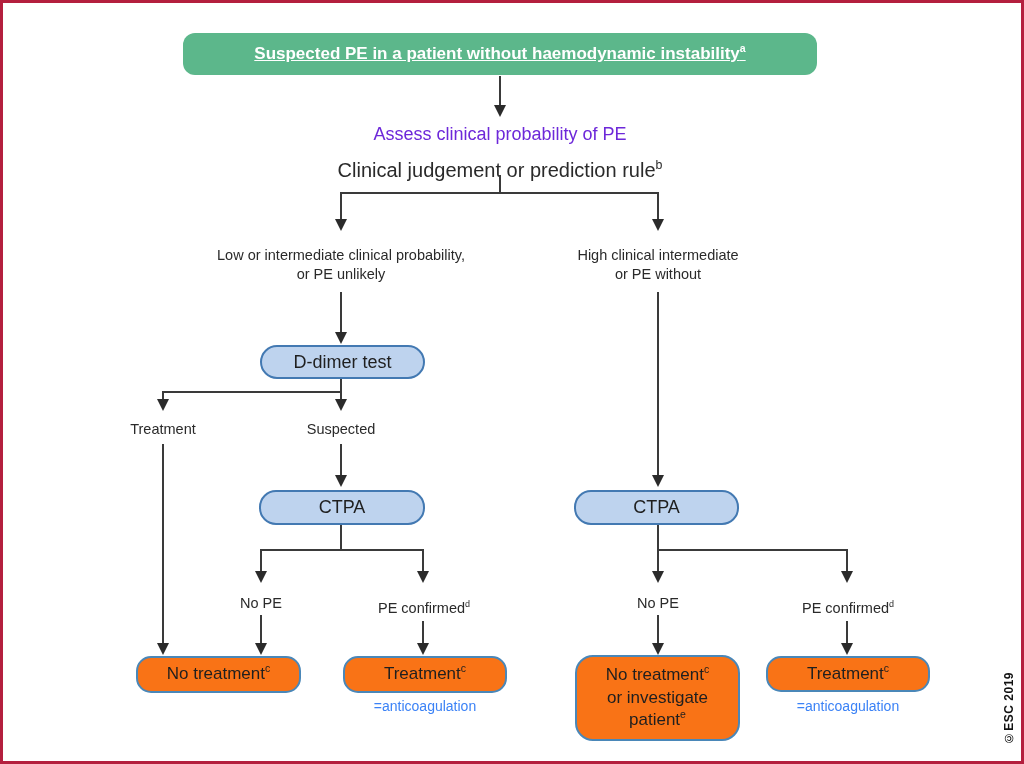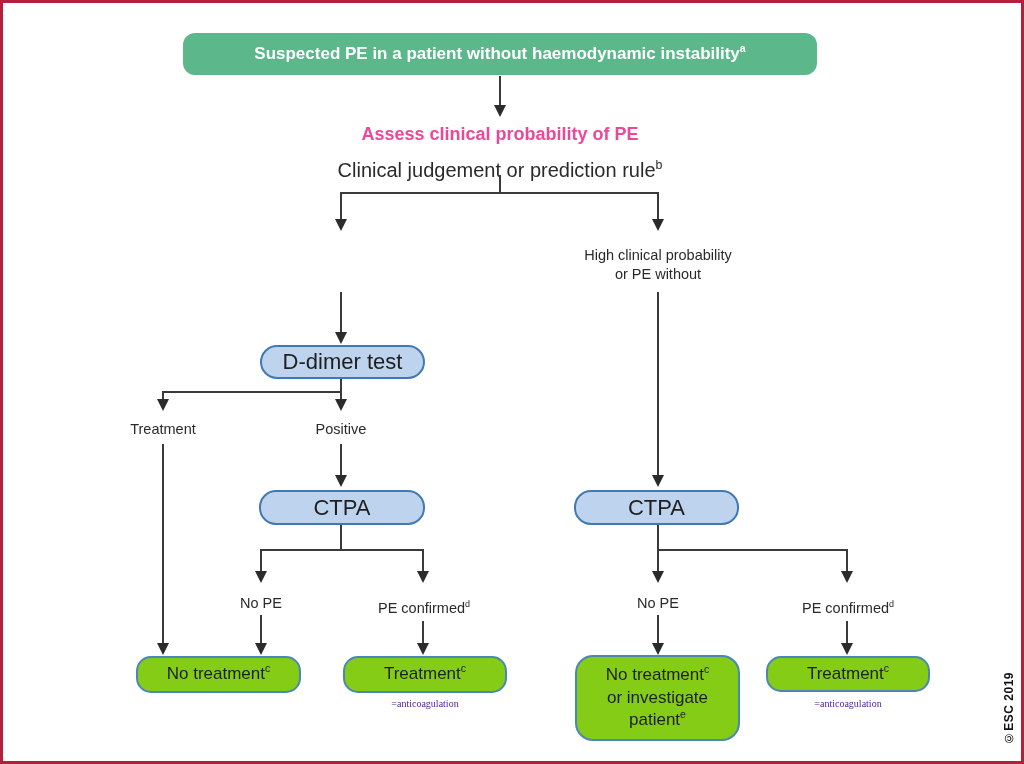--- a/index.html
+++ b/index.html
@@ -11,78 +11,80 @@
   .vline{position:absolute;width:2px;background:#3a3a3a;}
   .hline{position:absolute;height:2px;background:#3a3a3a;}
   .head{position:absolute;width:0;height:0;
     border-left:6px solid transparent;border-right:6px solid transparent;
     border-top:12px solid #2b2b2b;}
   .node{position:absolute;display:flex;align-items:center;justify-content:center;
     text-align:center;box-sizing:border-box;}
   .start-node{background:var(--green,#5cb78b);color:#ffffff;font-weight:bold;
     font-size:17px;border-radius:12px;}
   .blue-node{background:var(--blue-fill,#bed3ee);border:2px solid var(--blue-border,#4379b2);
-    border-radius:17px;font-size:22px;color:#1f1f1f;}
-  .white-node{background:#84cc16;border:2px solid var(--outline-blue,#4a87b8);
+    border-radius:17px;font-size:18px;color:#1f1f1f;}
+  .white-node{background:#f97316;border:2px solid var(--outline-blue,#4a87b8);
     border-radius:15px;font-size:17px;color:#1f1f1f;line-height:1.35;}
   .lbl{position:absolute;text-align:center;font-size:14.5px;line-height:1.32;color:#2a2a2a;}
-  .title-main{font-size:18px;font-weight:bold;color:#ec4899;}
+  .title-main{font-size:18px;font-weight:normal;color:#6d28d9;}
   .title-sub{font-size:20px;margin-top:10px;}
-  .note{position:absolute;text-align:center;font-size:10px;color:#4c1d95;font-family:Liberation Serif, serif;}
+  .note{position:absolute;text-align:center;font-size:14px;color:#3b82f6;}
   sup{font-size:0.62em;line-height:0;}
   .copyright{position:absolute;right:5px;bottom:16px;writing-mode:vertical-rl;
     transform:rotate(180deg);font-size:12px;font-weight:bold;color:#111;letter-spacing:0.5px;}
 </style>
 </head>
 <body>
 
 <div id="canvas">
 
-  <div class="node start-node" style="left:180px;top:30px;width:634px;height:42px;">
+  <div class="node start-node" style="left:180px;top:30px;width:634px;height:42px;text-decoration:underline;">
     <span><span>Suspected PE in a patient without haemodynamic instability</span><sup>a</sup></span>
   </div>
 
   <div class="vline" style="left:496px;top:73px;height:30px;"></div>
   <div class="head" style="left:491px;top:102px;"></div>
 
   <div class="lbl" style="left:297px;top:120px;width:400px;">
     <div class="title-main">Assess clinical probability of PE</div>
     <div class="title-sub"><span>Clinical judgement or prediction rule</span><sup>b</sup></div>
   </div>
 
   <div class="vline" style="left:496px;top:172px;height:18px;"></div>
   <div class="hline" style="left:337px;top:189px;width:319px;"></div>
   <div class="vline" style="left:337px;top:189px;height:28px;"></div>
   <div class="head" style="left:332px;top:216px;"></div>
   <div class="vline" style="left:654px;top:189px;height:28px;"></div>
   <div class="head" style="left:649px;top:216px;"></div>
 
   <div class="lbl" style="left:158px;top:243px;width:360px;">
+    <div>Low or intermediate clinical probability,</div>
+    <div>or PE unlikely</div>
   </div>
   <div class="lbl" style="left:505px;top:243px;width:300px;">
-    <div>High clinical probability</div>
+    <div>High clinical intermediate</div>
     <div>or PE without</div>
   </div>
 
   <div class="vline" style="left:337px;top:289px;height:41px;"></div>
   <div class="head" style="left:332px;top:329px;"></div>
 
   <div class="node blue-node" style="left:257px;top:342px;width:165px;height:34px;">
     <span>D-dimer test</span>
   </div>
 
   <div class="vline" style="left:337px;top:376px;height:14px;"></div>
   <div class="hline" style="left:159px;top:388px;width:180px;"></div>
   <div class="vline" style="left:159px;top:388px;height:9px;"></div>
   <div class="head" style="left:154px;top:396px;"></div>
   <div class="vline" style="left:337px;top:388px;height:9px;"></div>
   <div class="head" style="left:332px;top:396px;"></div>
 
   <div class="lbl" style="left:100px;top:417px;width:120px;">Treatment</div>
-  <div class="lbl" style="left:278px;top:417px;width:120px;">Positive</div>
+  <div class="lbl" style="left:278px;top:417px;width:120px;">Suspected</div>
 
   <div class="vline" style="left:159px;top:441px;height:200px;"></div>
   <div class="head" style="left:154px;top:640px;"></div>
 
   <div class="vline" style="left:337px;top:441px;height:32px;"></div>
   <div class="head" style="left:332px;top:472px;"></div>
 
   <div class="node blue-node" style="left:256px;top:487px;width:166px;height:35px;">
     <span>CTPA</span>
   </div>

